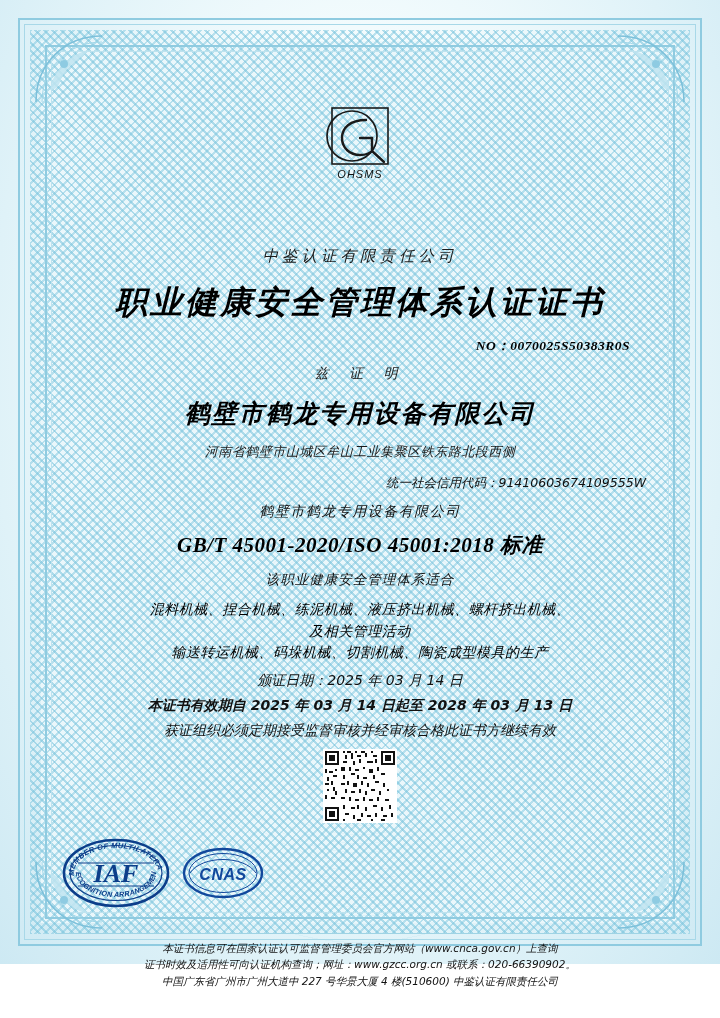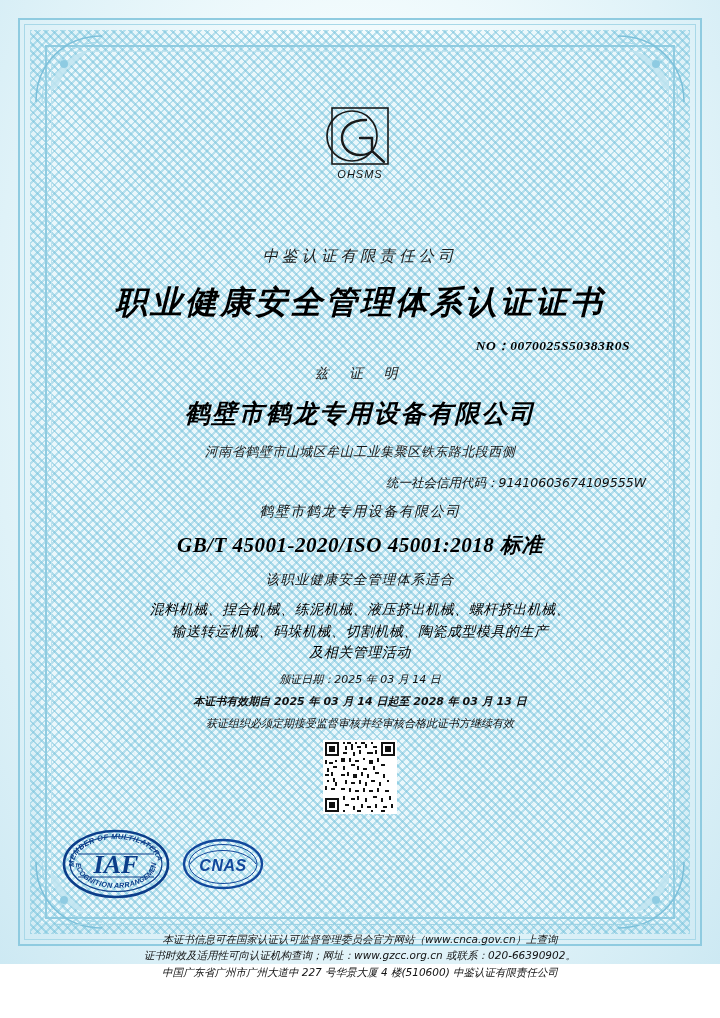--- a/index.html
+++ b/index.html
@@ -215,21 +215,21 @@
 
   .disclaimer {
     margin-top: 12px;
     font-size: 9px;
     color: #222;
     line-height: 1.3;
     font-family: "DejaVu Sans", sans-serif;
   }
 
   .issue-date, .validity, .notice {
-    font-size: 11px;
+    font-size: 14px;
     color: #111;
     font-family: "DejaVu Sans", sans-serif;
   }
   .issue-date { margin-top: 8px; }
   .validity   { margin-top: 7px; font-weight: bold; }
   .notice     { margin-top: 7px; }
 
   
   .qr-wrap {
     margin-top: 9px;
@@ -375,22 +375,22 @@
 
     <div class="standard">
       <span>GB/T 45001-2020/ISO 45001:2018</span>
       <span class="cn">标准</span>
     </div>
 
     <div class="scope-intro">该职业健康安全管理体系适合</div>
 
     <div class="scope">
       <div>混料机械、捏合机械、练泥机械、液压挤出机械、螺杆挤出机械、</div>
+      <div>及相关管理活动</div>
       <div>输送转运机械、码垛机械、切割机械、陶瓷成型模具的生产</div>
-      <div>及相关管理活动</div>
     </div>
 
 
     <div class="issue-date">
       <span>颁证日期：</span><span>2025 年 03 月 14 日</span>
     </div>
 
     <div class="validity">本证书有效期自 2025 年 03 月 14 日起至 2028 年 03 月 13 日</div>
 
     <div class="notice">获证组织必须定期接受监督审核并经审核合格此证书方继续有效</div>

